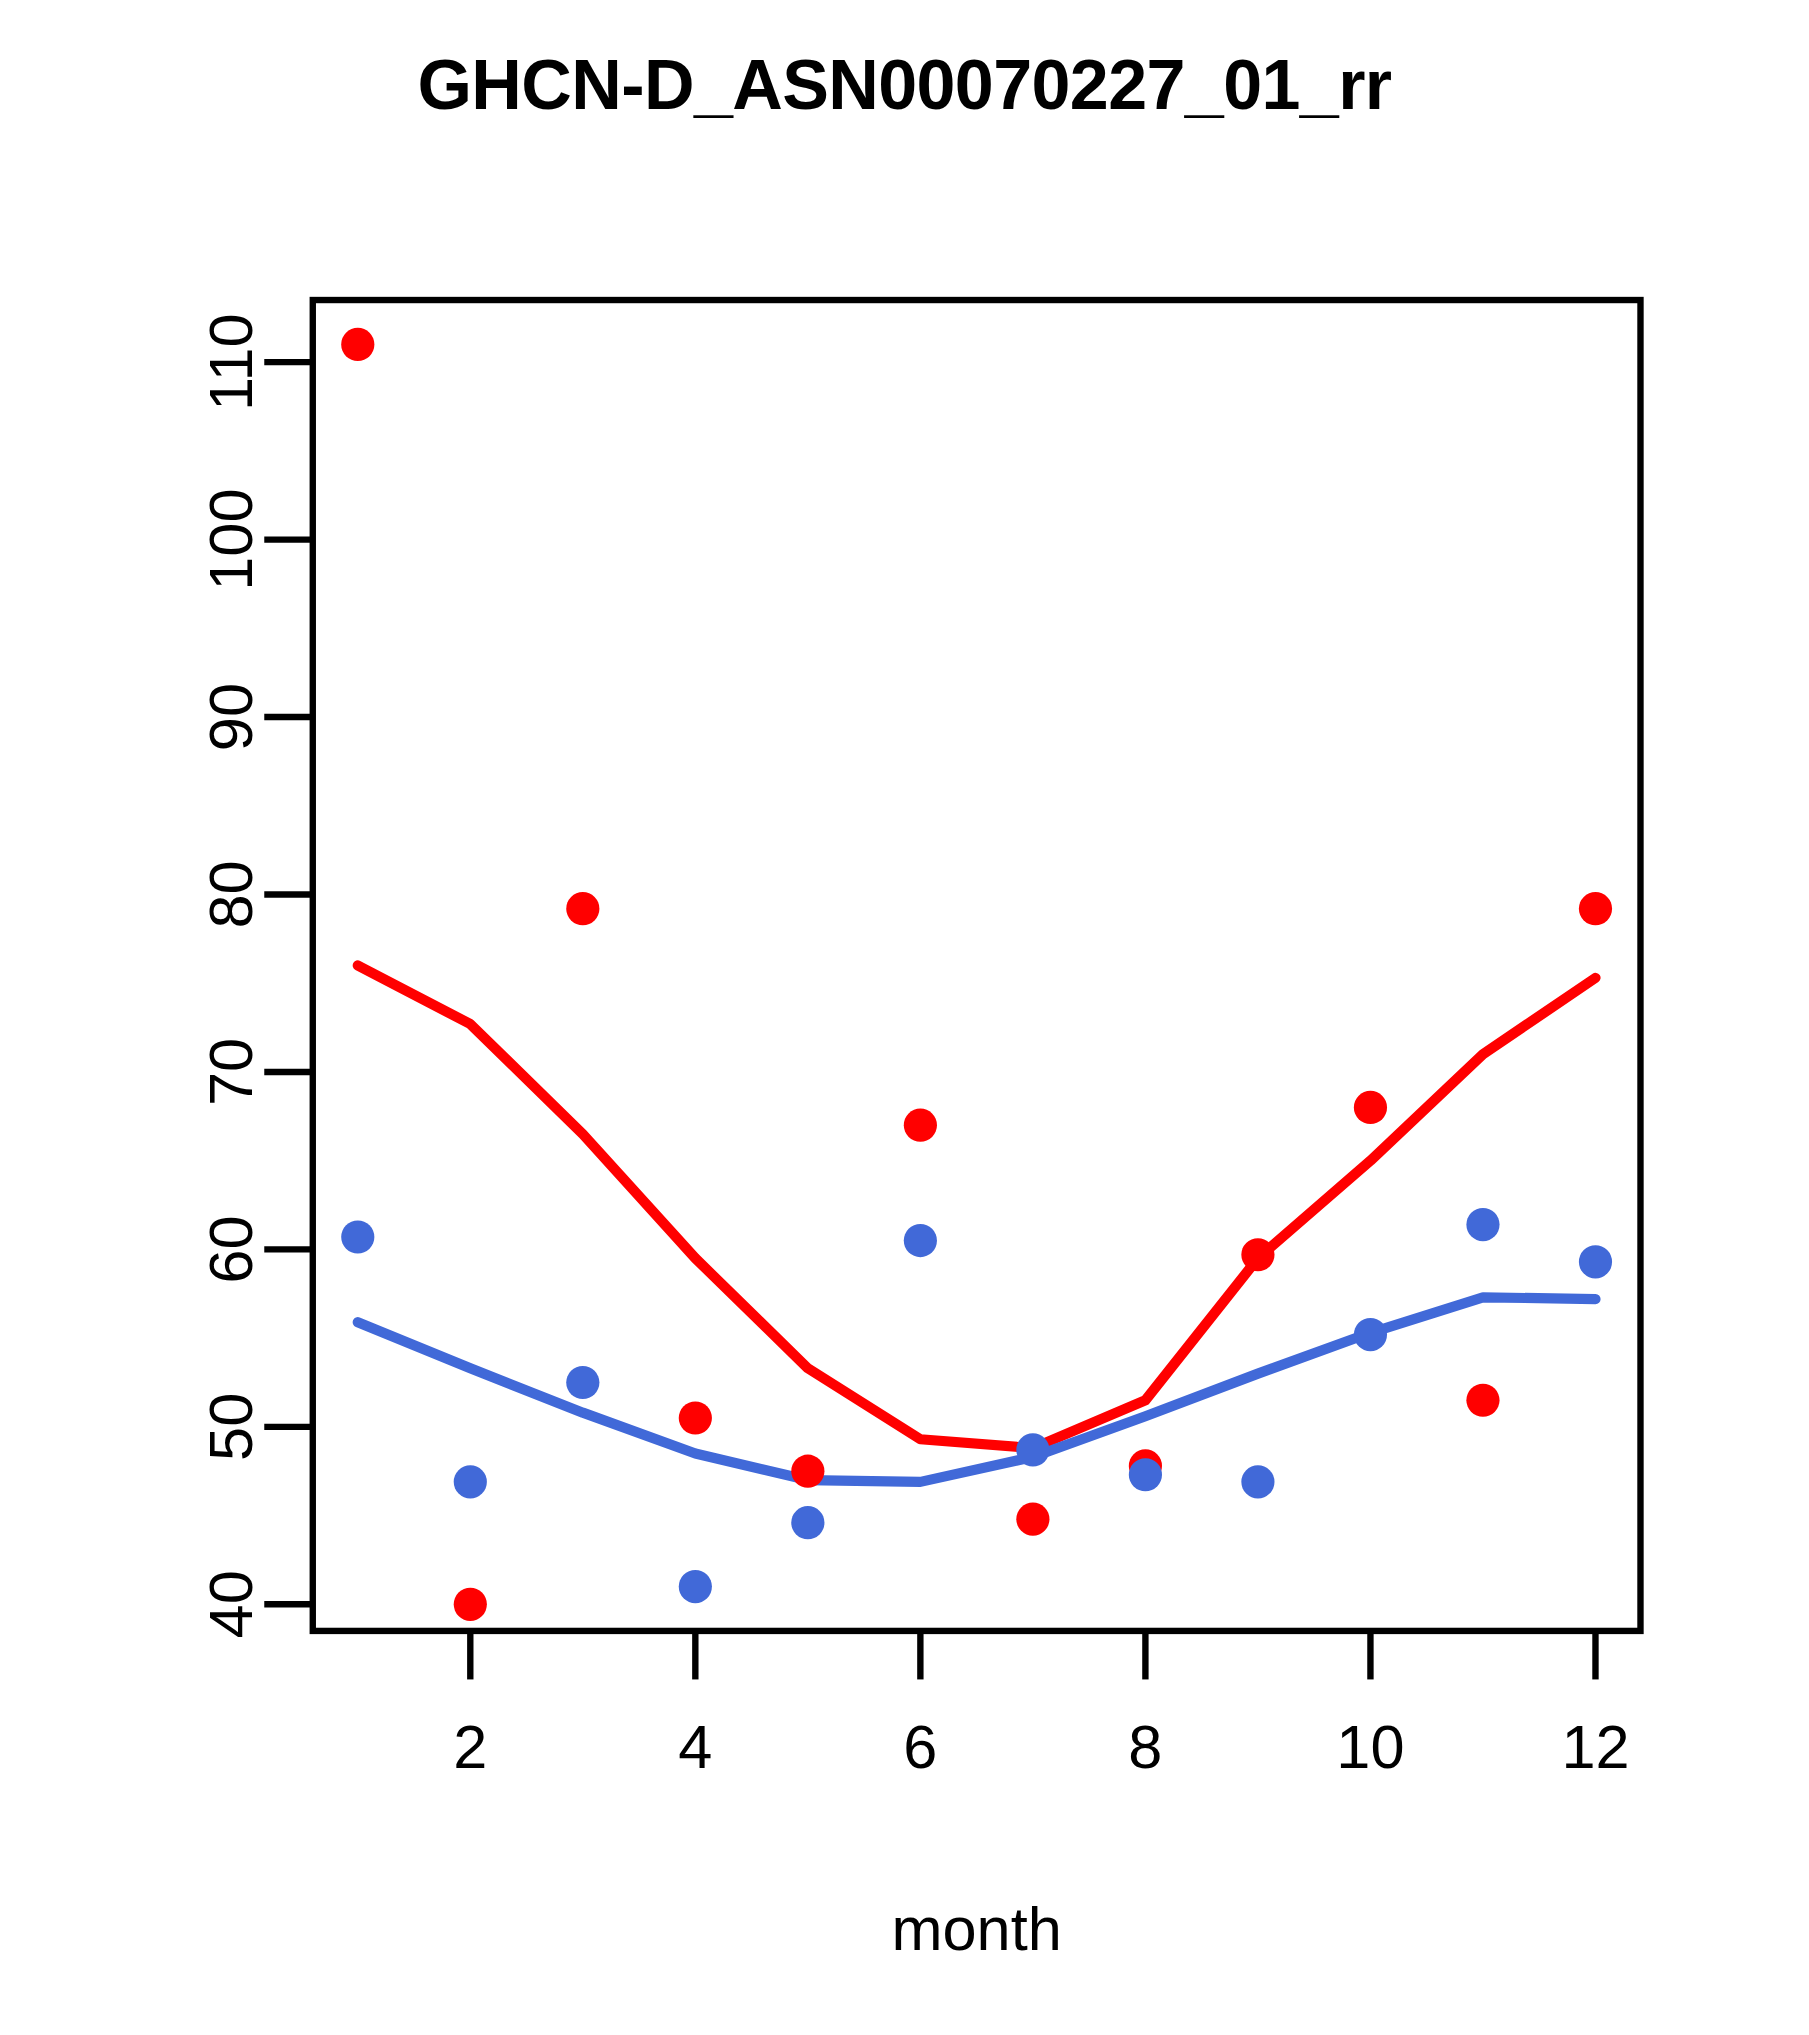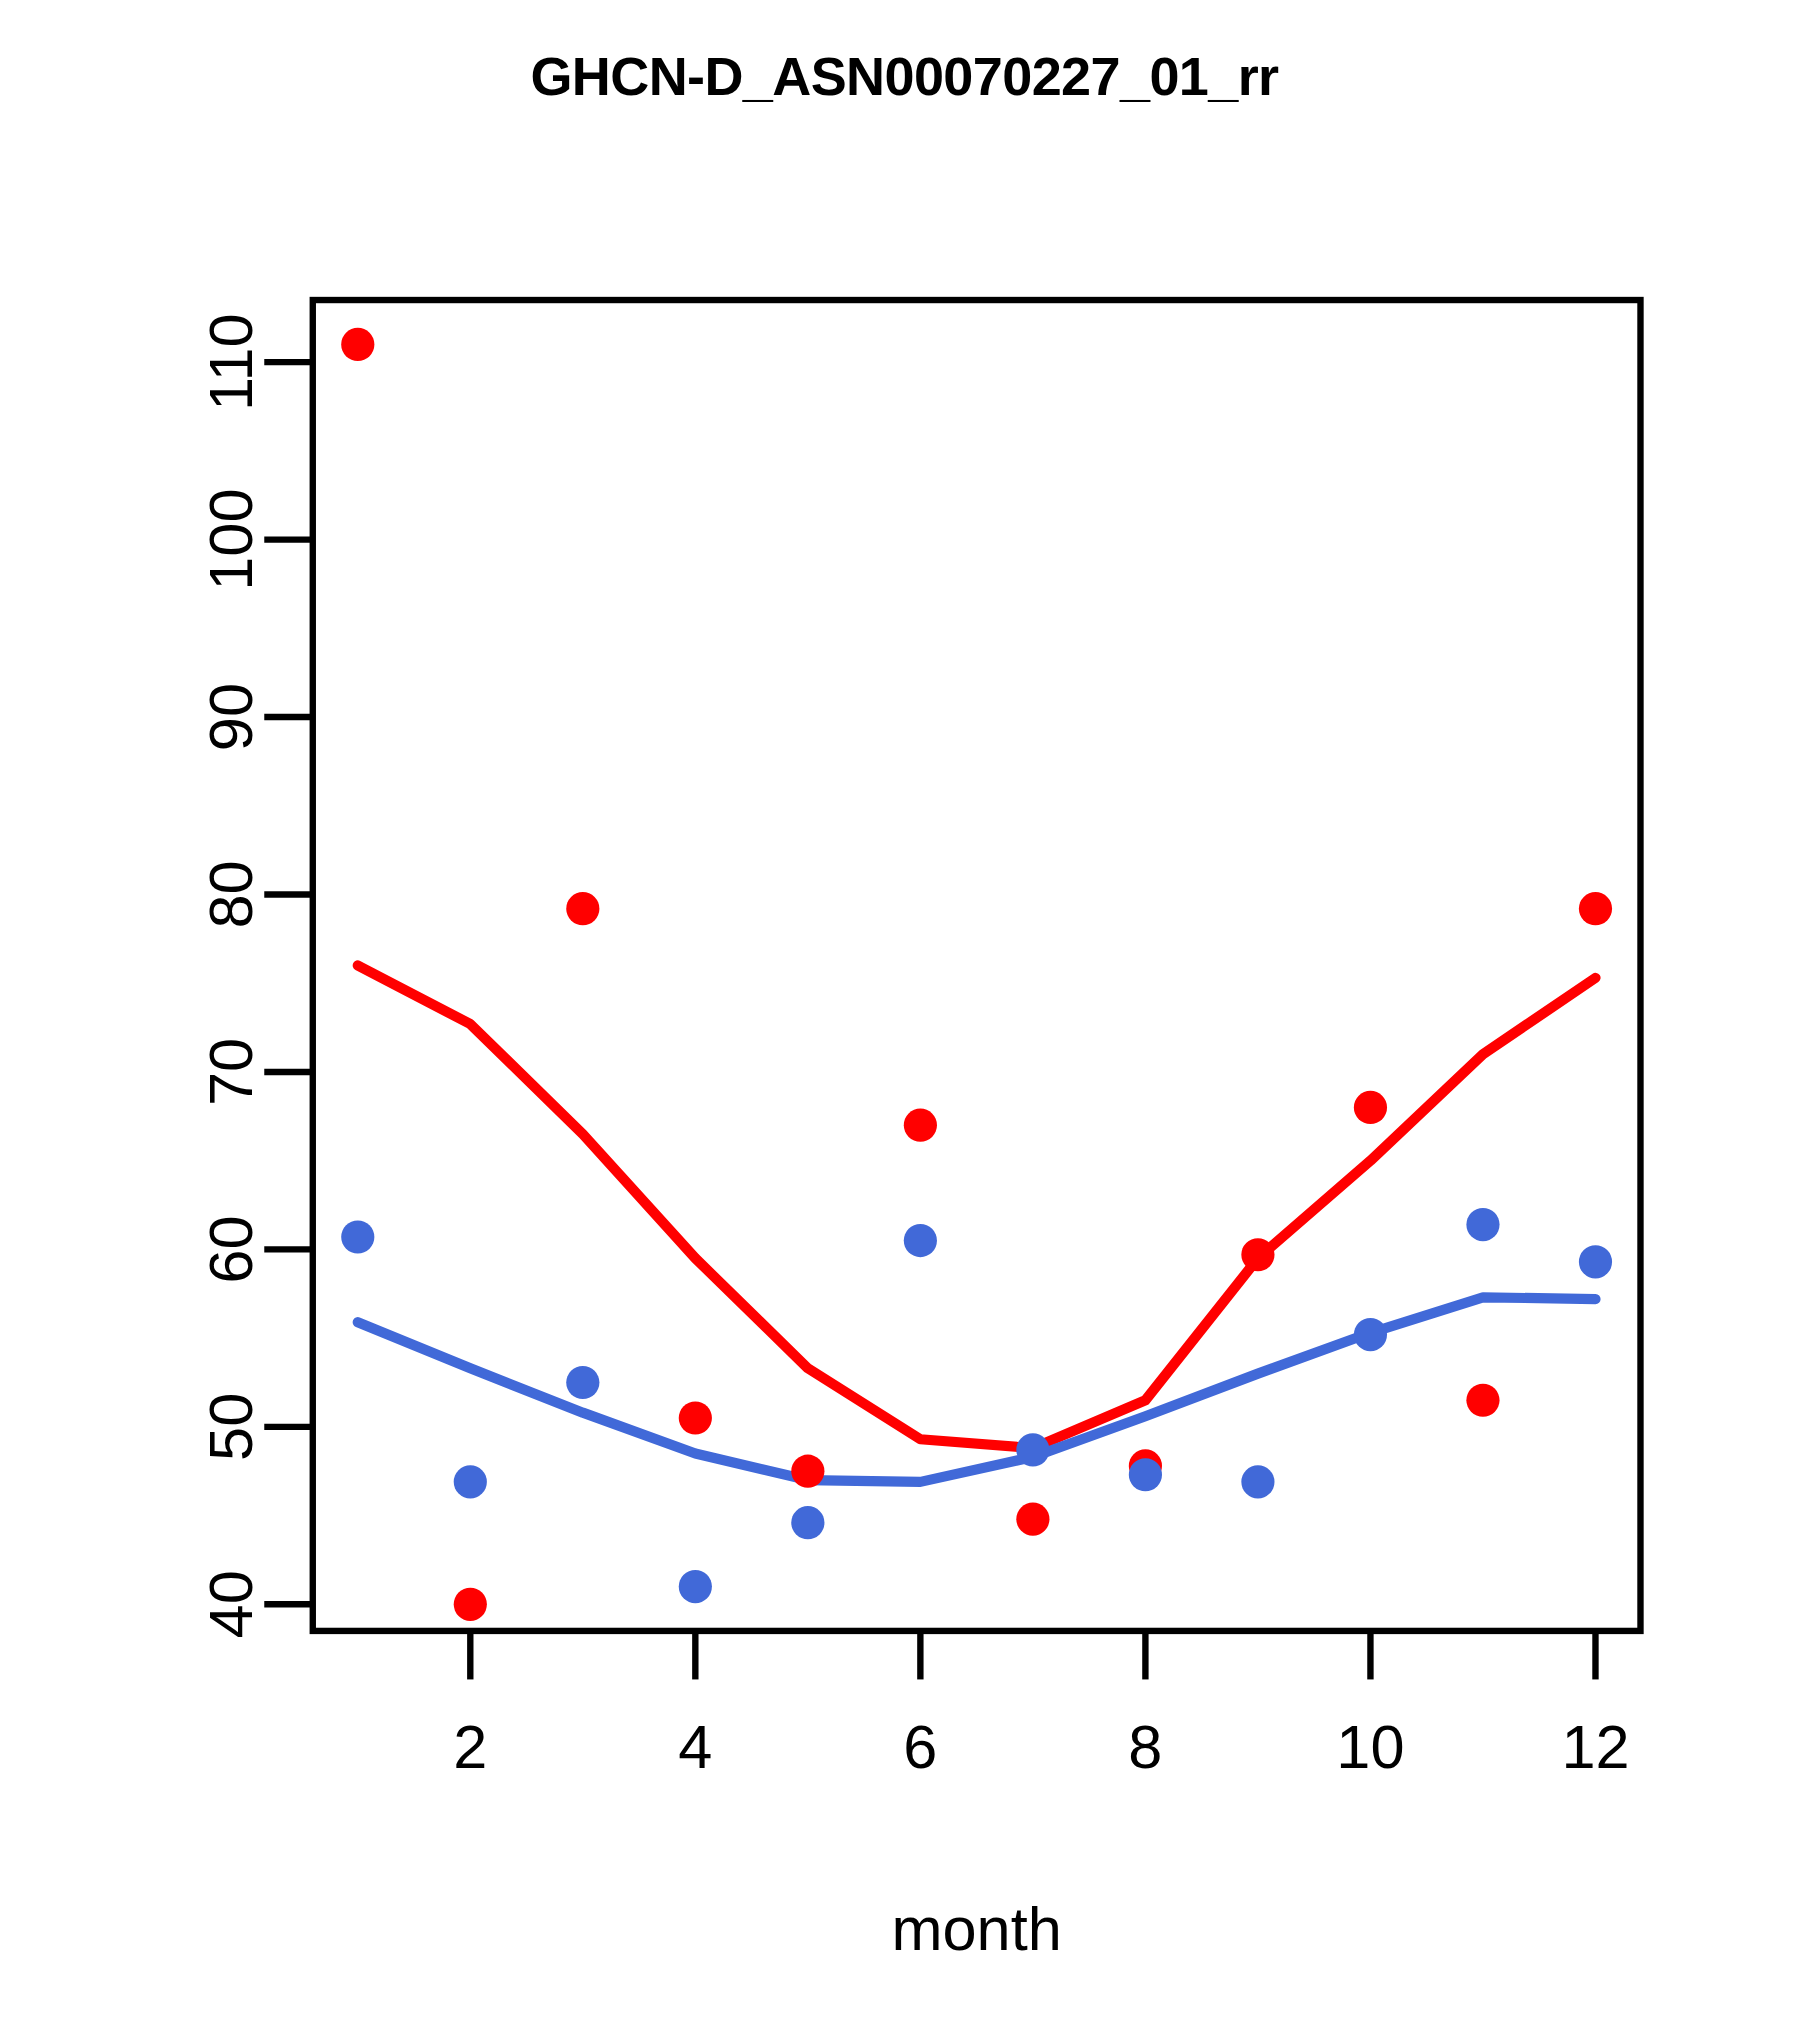--- a/index.html
+++ b/index.html
@@ -1,20 +1,20 @@
 <!DOCTYPE html>
 <html style="font-size:10.2px"><head>
 <meta charset="utf-8">
 <style>
   html,body{margin:0;padding:0;background:#ffffff;}
   body{width:1809px;height:2035px;font-family:"Liberation Sans",sans-serif;overflow:hidden;}
   #root{position:relative;width:1809px;height:2035px;background:#ffffff;}
   #chart-title{
     position:absolute;left:0;top:45px;width:1809px;text-align:center;
-    font-size:54px;font-weight:bold;color:#000000;letter-spacing:-0.6px;
+    font-size:70px;font-weight:bold;color:#000000;letter-spacing:-0.6px;
     font-family:"Liberation Sans",sans-serif;
   }
   #plot-svg{position:absolute;left:0;top:0;width:1809px;height:2035px;}
   .axis-tick-label{font-family:"Liberation Sans",sans-serif;font-size:96px;fill:#000000;}
   .axis-title{font-family:"Liberation Sans",sans-serif;font-size:96px;fill:#000000;}
 </style>
 </head>
 <body>
 
 <div id="root">

